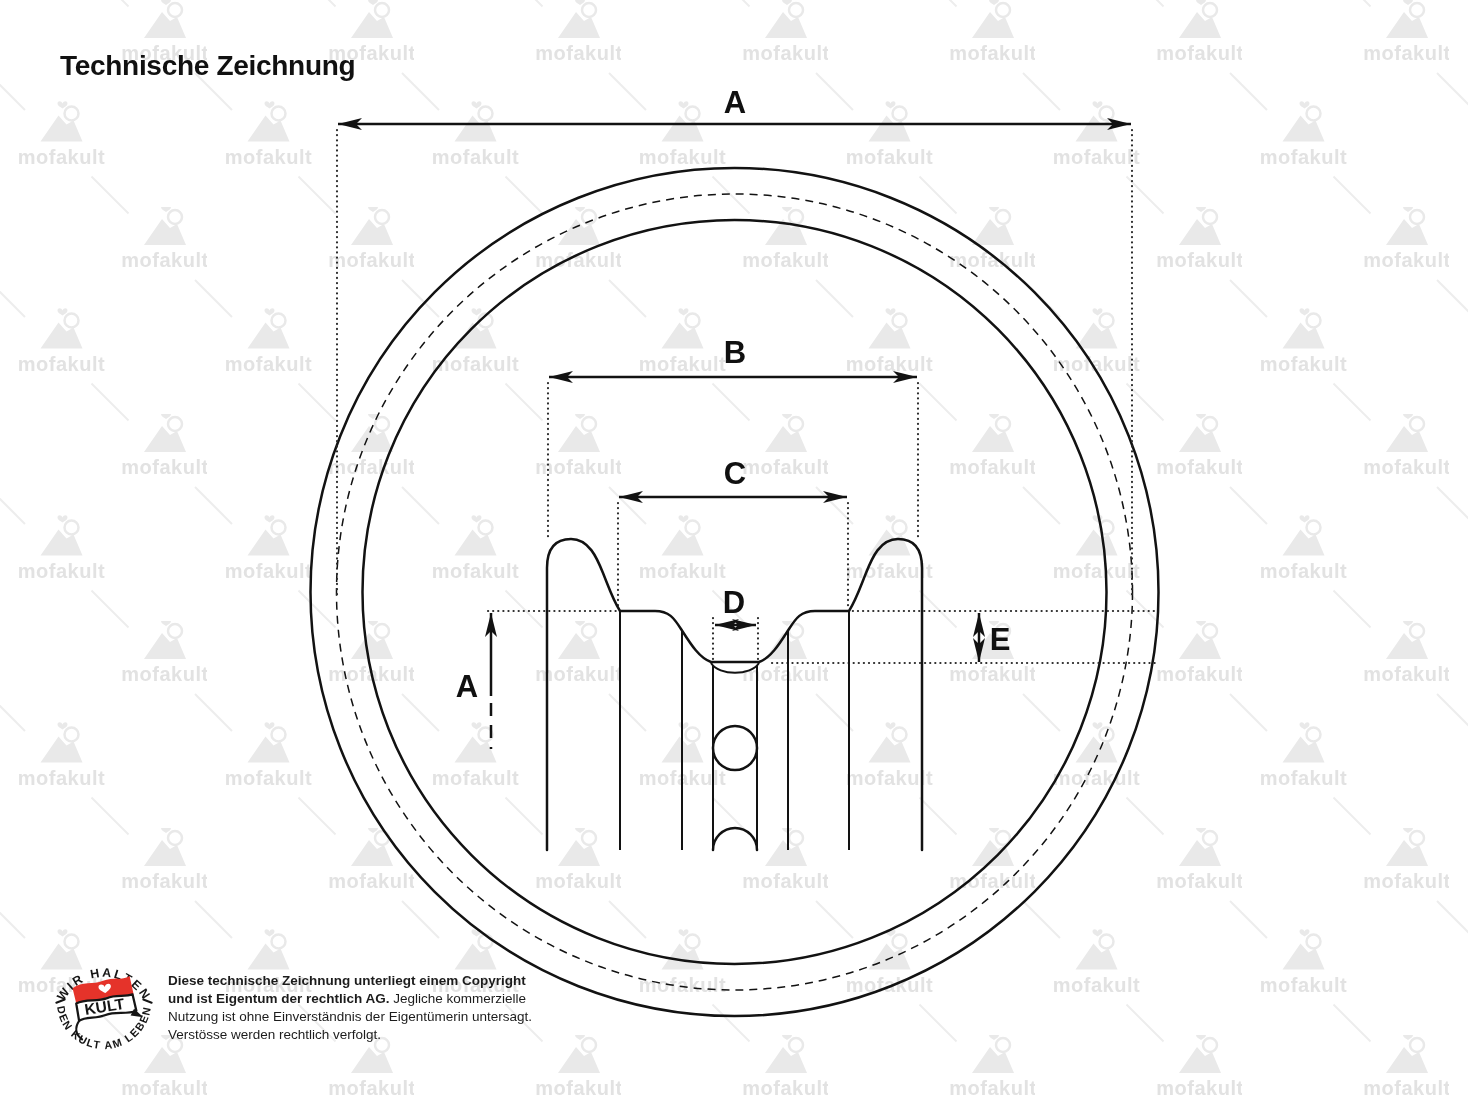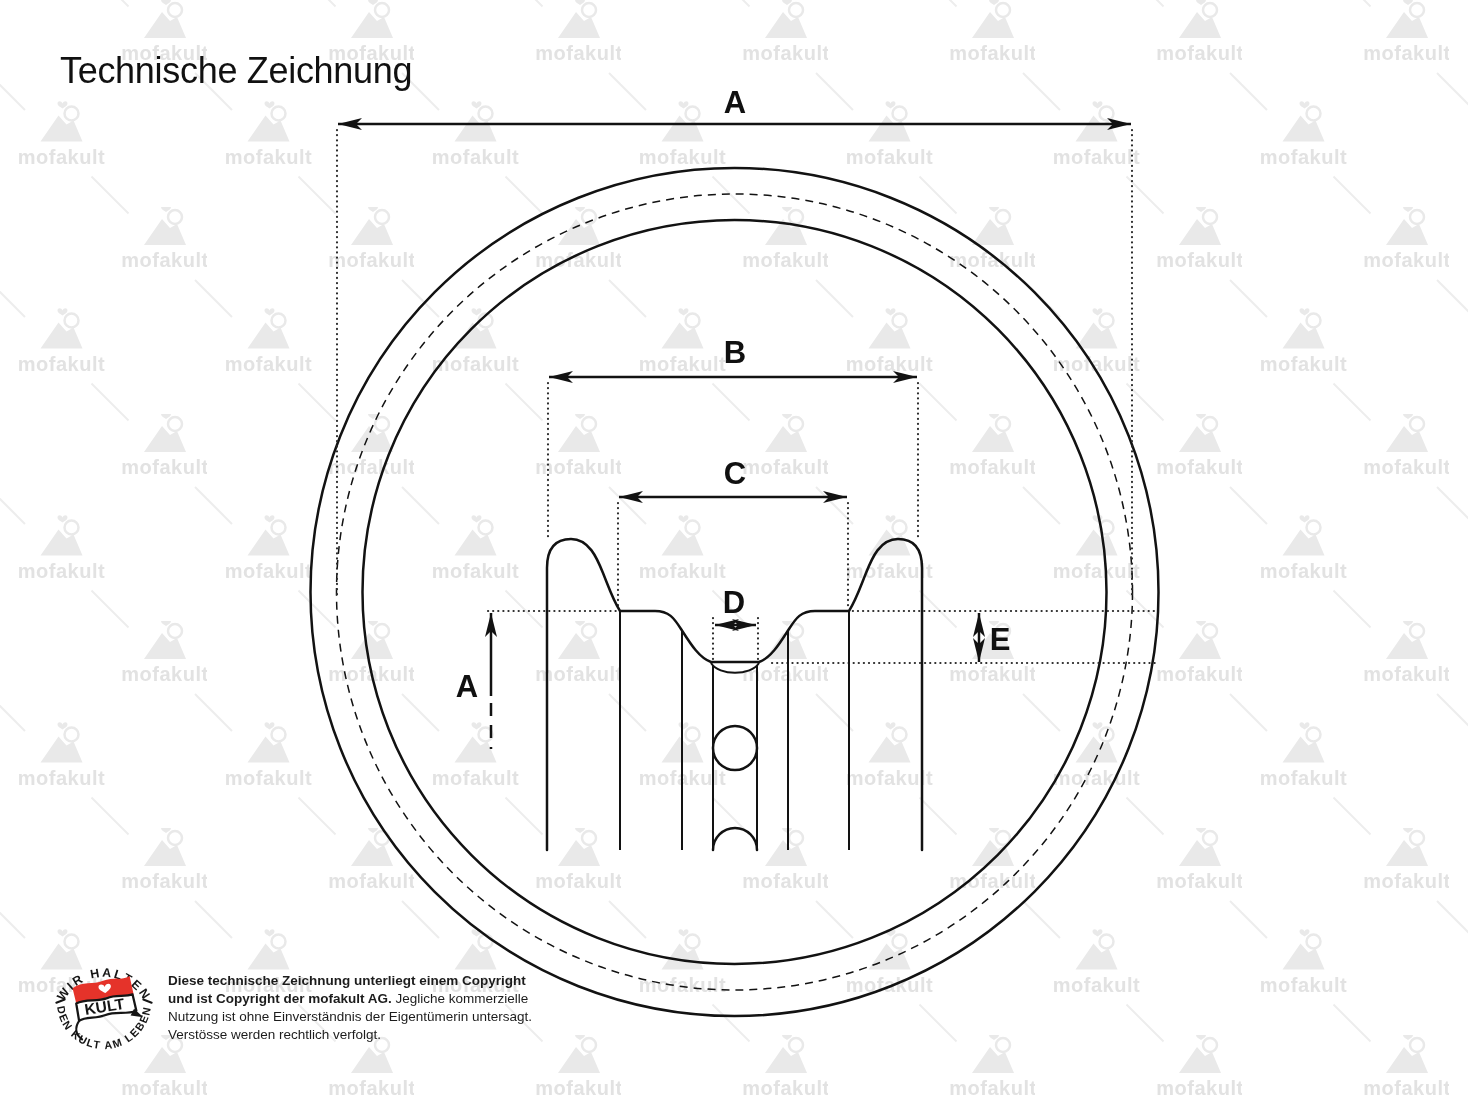--- a/index.html
+++ b/index.html
@@ -1,20 +1,20 @@
 <!DOCTYPE html>
 <html><head>
 <meta charset="utf-8">
 <style>
   html,body{margin:0;padding:0;background:#fff;}
   #stage{position:relative;width:1468px;height:1101px;background:#ffffff;overflow:hidden;
          font-family:"Liberation Sans", sans-serif;}
   #wm{position:absolute;left:0;top:0;z-index:0;}
   #draw{position:absolute;left:0;top:0;z-index:2;}
-  #title{position:absolute;left:60px;top:50px;z-index:3;font-size:36px;font-weight:400;
+  #title{position:absolute;left:60px;top:50px;z-index:3;font-size:28px;font-weight:700;
          letter-spacing:-0.3px;color:#111;}
   #copyright{position:absolute;left:168px;top:972px;width:376px;z-index:3;
              font-size:13.5px;line-height:1.33;color:#1c1c1c;}
   #copyright .b{font-weight:bold;}
   #badge{position:absolute;left:46px;top:953px;width:116px;height:118px;z-index:3;}
   
   .ln{stroke:#121212;stroke-width:2.5;fill:none;stroke-linecap:round;}
   .ln2{stroke:#121212;stroke-width:2;fill:none;}
   .dsh{stroke:#121212;stroke-width:1.5;fill:none;stroke-dasharray:8 6;}
   .dot{stroke:#2a2a2a;stroke-width:2.1;fill:none;stroke-linecap:round;stroke-dasharray:0.2 4.9;}
@@ -142,15 +142,15 @@
                C 20,-9 10,-14 0,-11 C -10,-8 -19,-13 -26,-9 Z" fill="#e5332a"></path>
       <path d="M 3,-22 c -1.2,-3.5 -6,-3.5 -6,-0.3 c 0,2.4 3,4.2 6,6.3 c 3,-2.1 6,-3.9 6,-6.3 c 0,-3.2 -4.8,-3.2 -6,0.3 Z" fill="#ffffff"></path>
       <path d="M -26,-9 C -16,-13 -6,-8 4,-11 C 13,-14 21,-10 29,-12 L 31,4
                C 21,7 11,2 1,5 C -9,8 -18,4 -25,8 Z" fill="#ffffff" stroke="#151515" stroke-width="2.2" stroke-linejoin="round"></path>
       <path d="M 29,2 L 37,11 L 25,8 Z" fill="#151515"></path>
       <path class="bln" d="M -25,8 C -30,14 -30,21 -24,26"></path>
       <text class="bt" x="1" y="2" font-size="15" text-anchor="middle" transform="rotate(-3)">KULT</text>
     </g>
   </svg>
 
-  <div id="copyright"><span class="b">Diese technische Zeichnung unterliegt einem Copyright und ist Copyright der mofakult AG.</span><span> Jegliche kommerzielle Nutzung ist ohne Einverständnis der Eigentümerin untersagt. Verstösse werden rechtlich verfolgt.</span></div>
+  <div id="copyright"><span class="b">Diese technische Zeichnung unterliegt einem Copyright und ist Eigentum der rechtlich AG.</span><span> Jegliche kommerzielle Nutzung ist ohne Einverständnis der Eigentümerin untersagt. Verstösse werden rechtlich verfolgt.</span></div>
 
 </div>
 
 </body></html>

